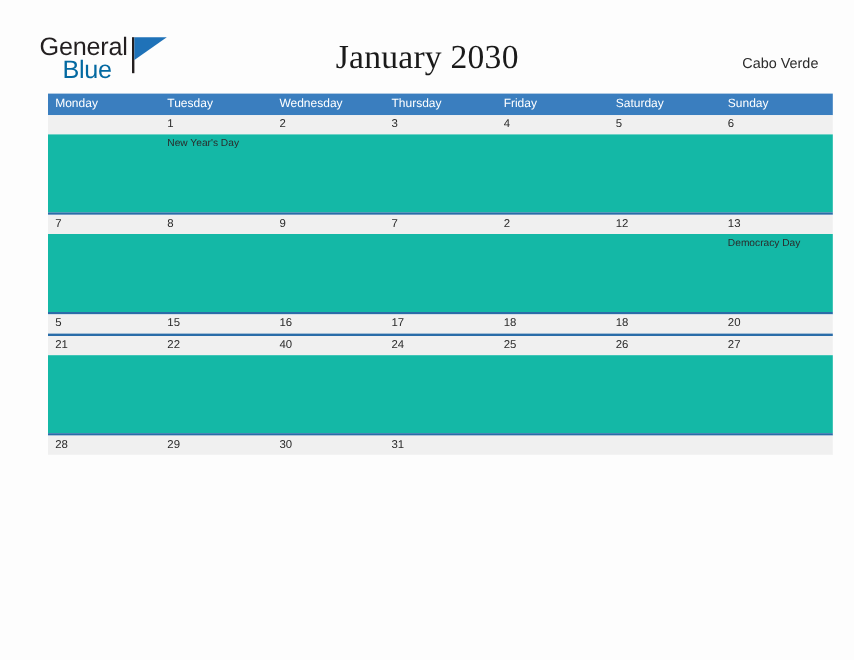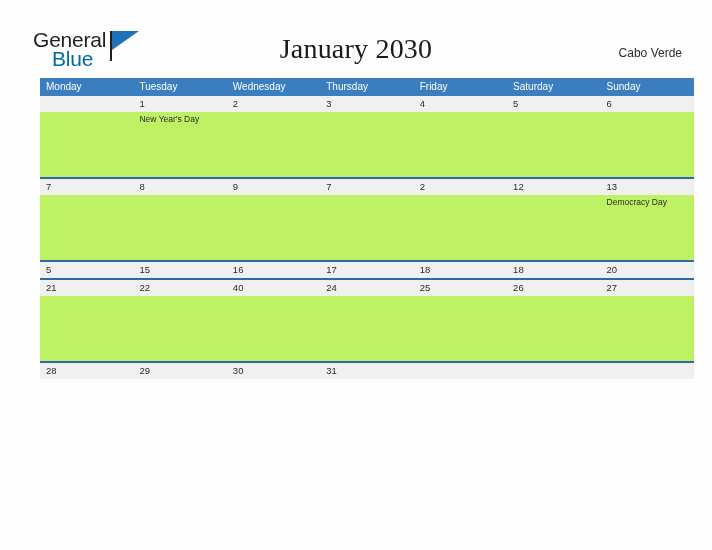--- a/index.html
+++ b/index.html
@@ -151,21 +151,21 @@
     box-sizing: border-box;
     font-size: 9.5px;
     color: #2b2b2b;
     font-family: "Liberation Sans", sans-serif;
   }
 
   .events-band {
     display: flex;
     width: 654px;
     height: 65px;
-    background: #bef264;
+    background: #14b8a6;
   }
   .event-cell {
     width: 93.43px;
     height: 65px;
     padding: 2px 4px 0 6px;
     box-sizing: border-box;
     font-size: 8.5px;
     line-height: 11px;
     color: #2b2b2b;
     font-family: "Liberation Sans", sans-serif;

